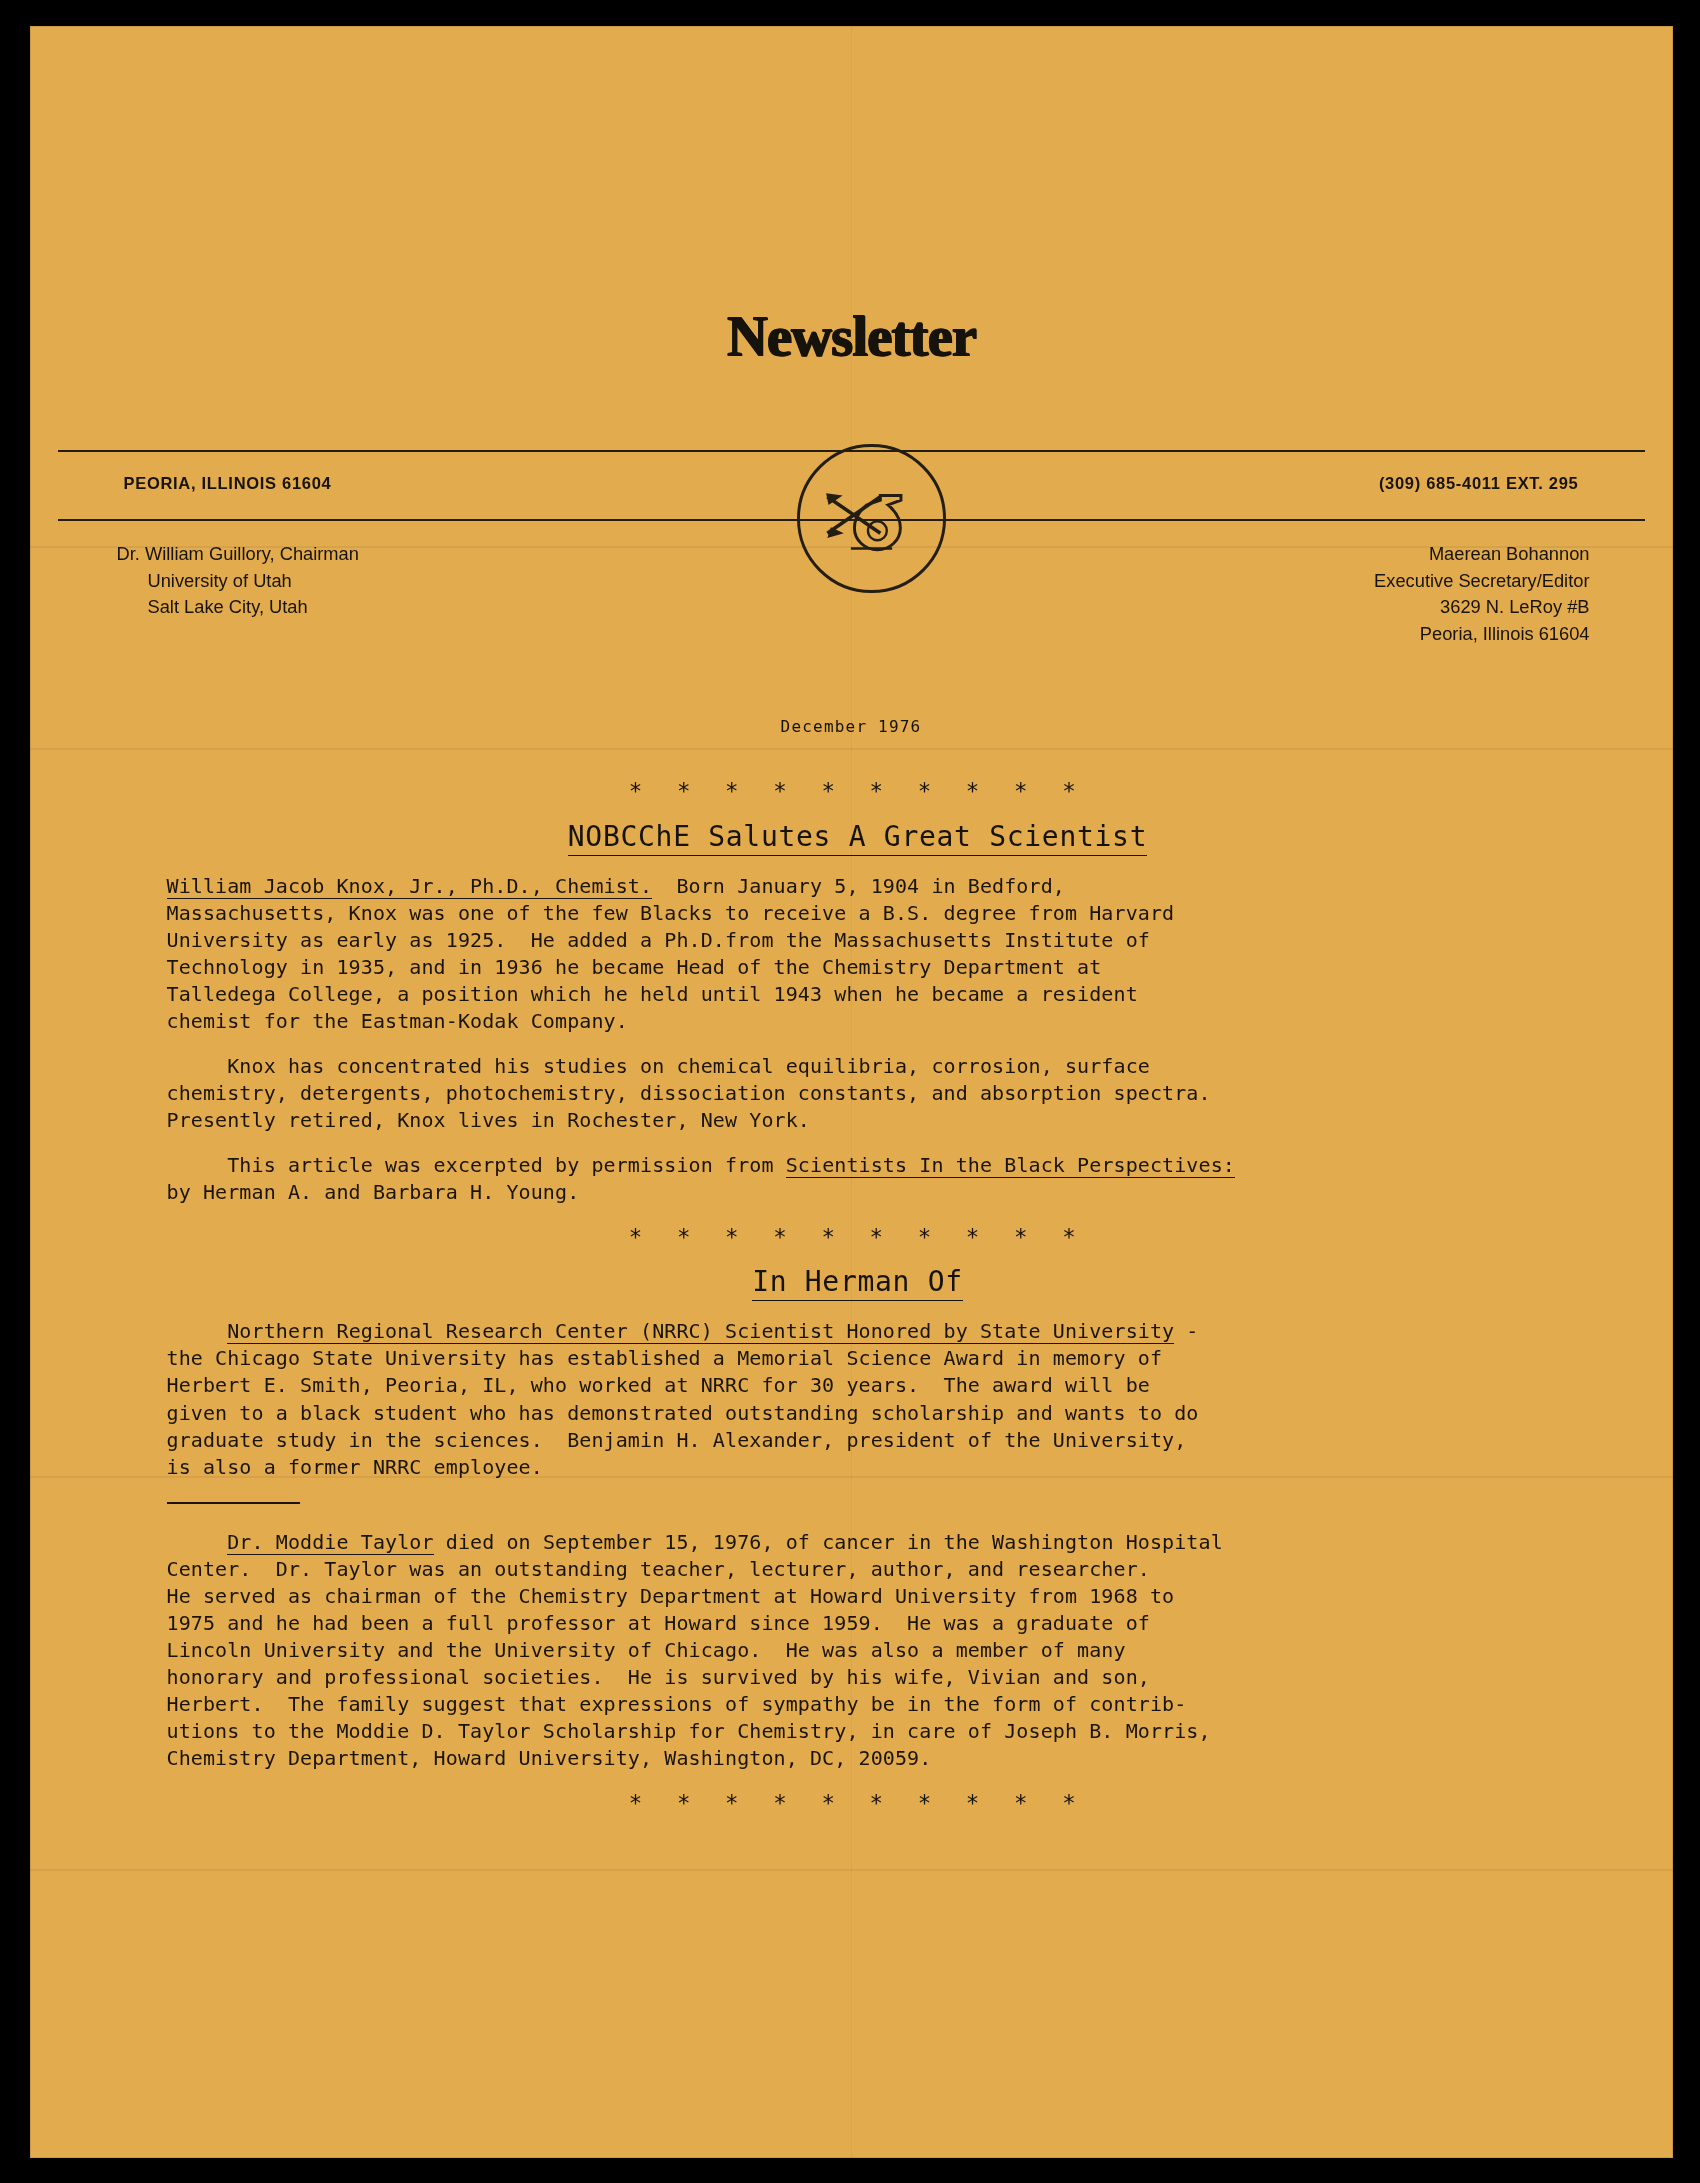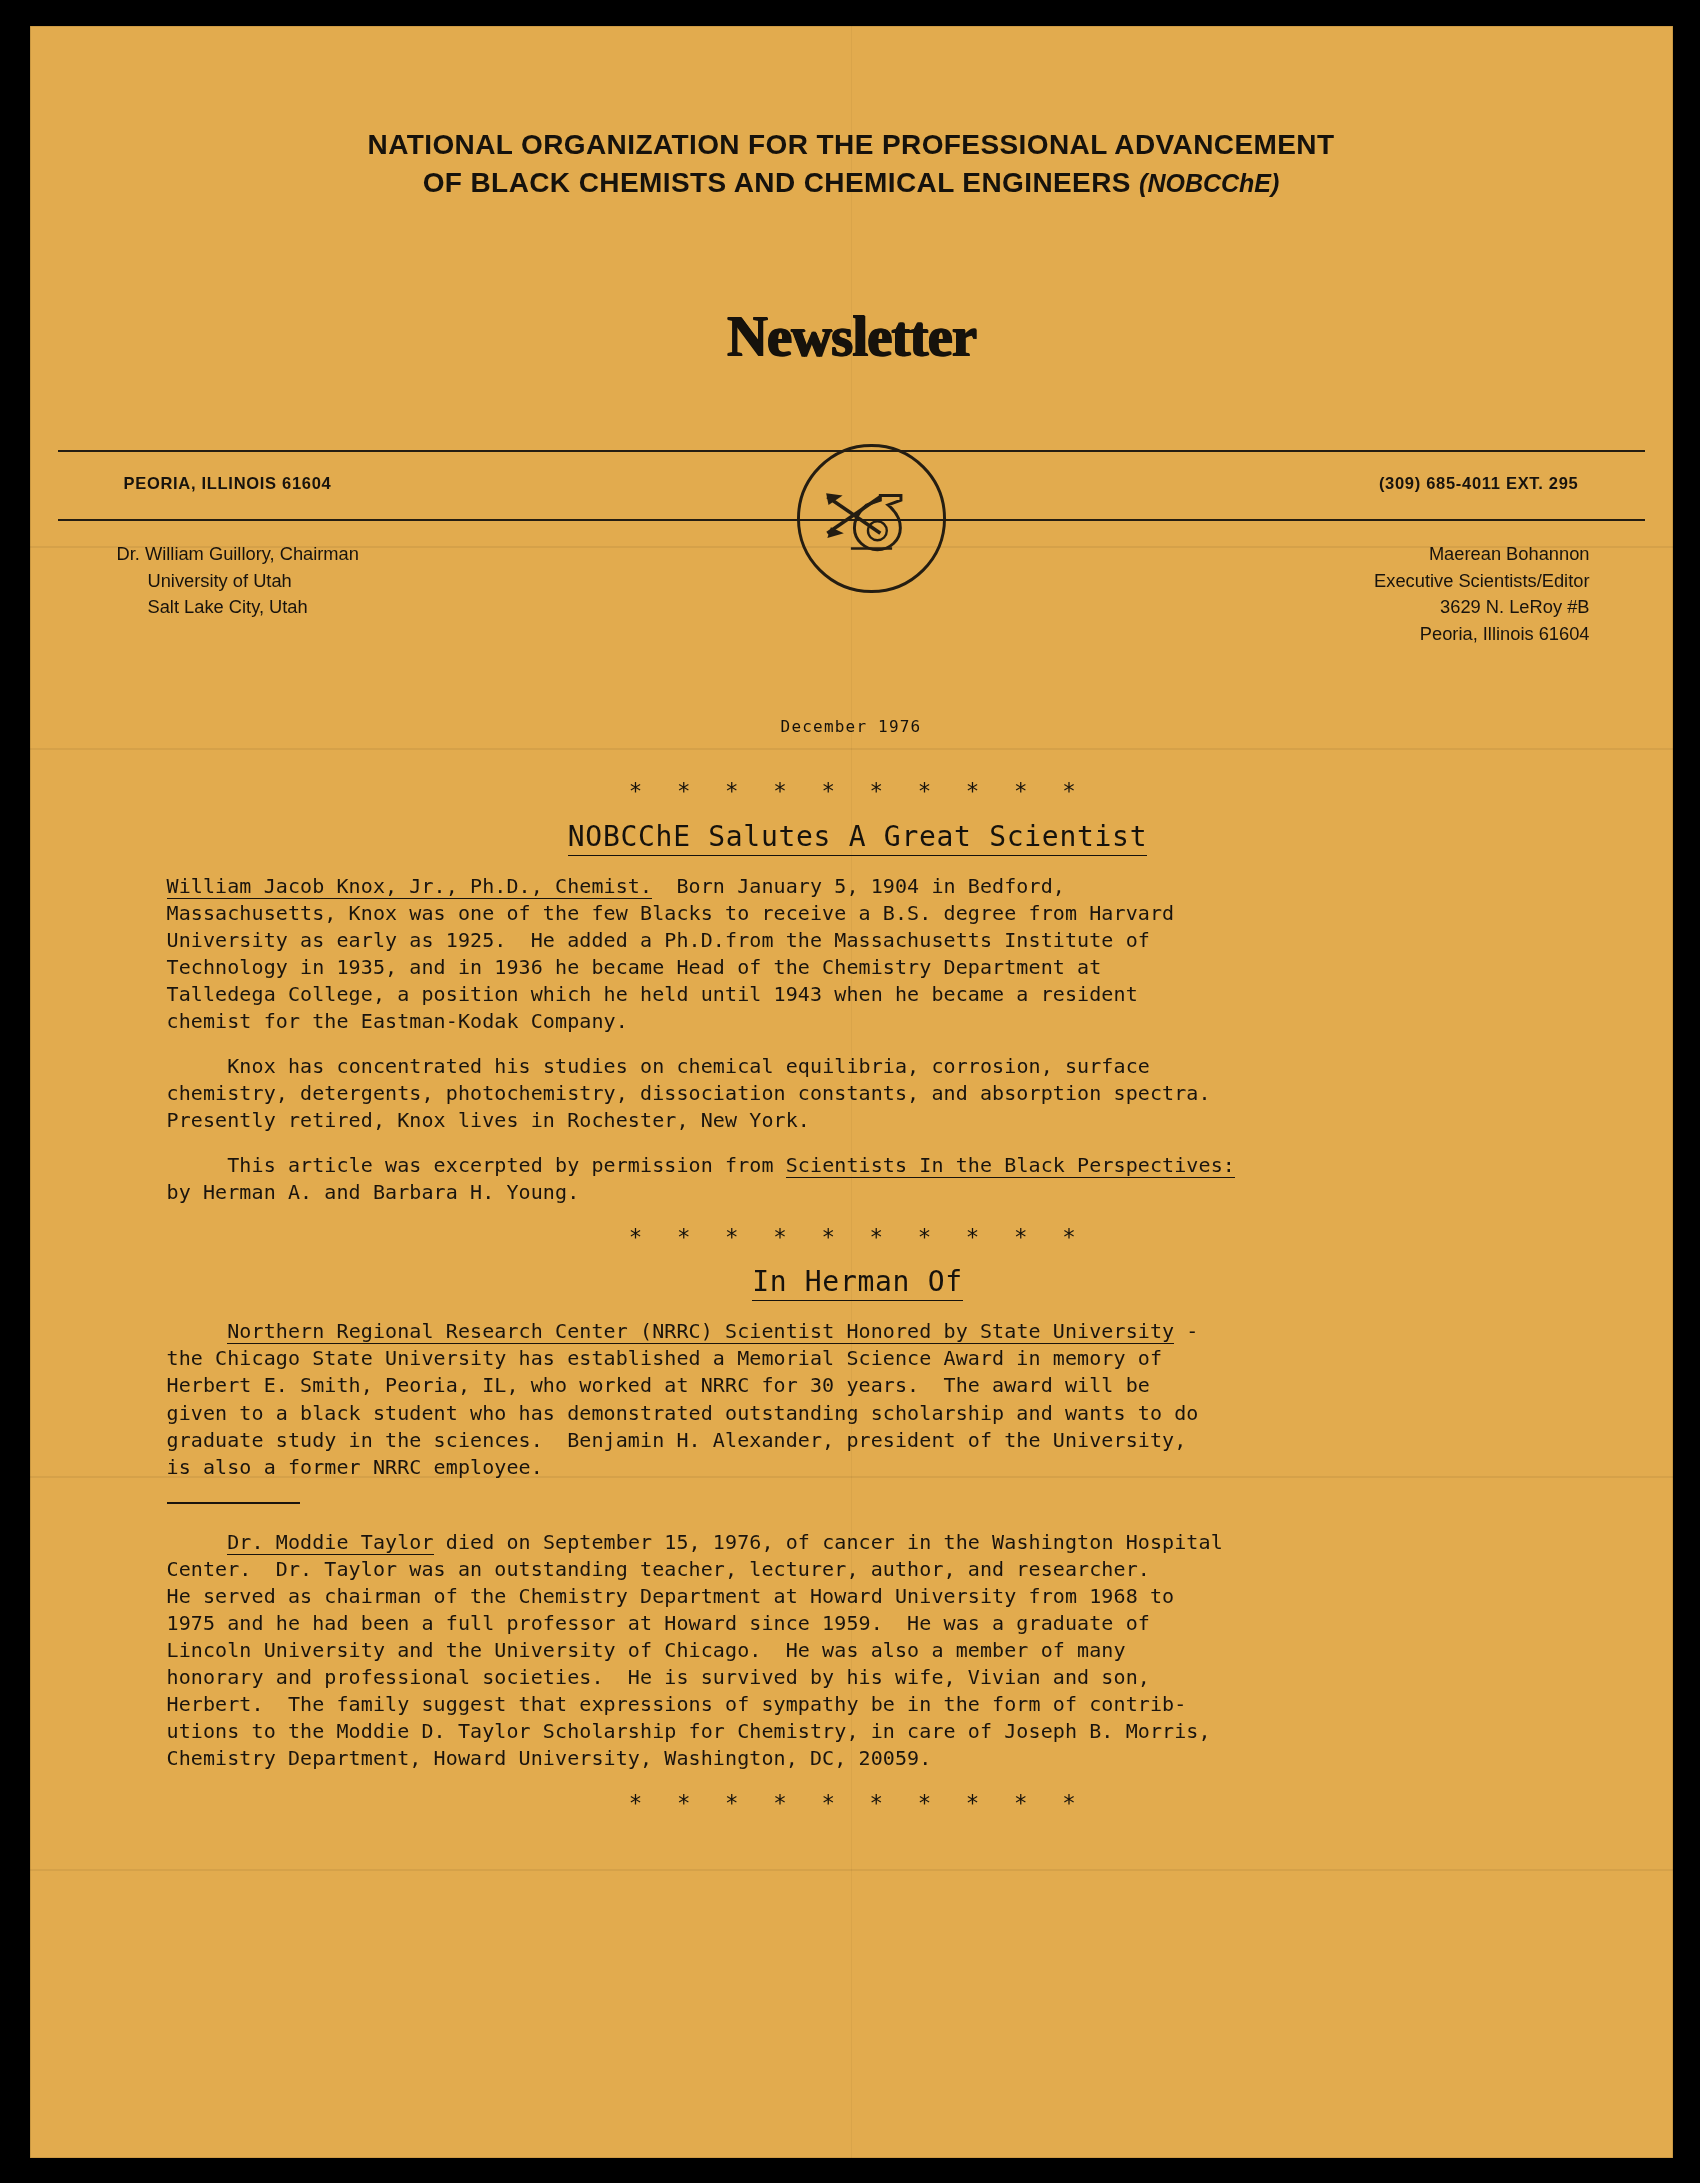--- a/index.html
+++ b/index.html
@@ -224,27 +224,20 @@
 <body>
 
 <div class="page">
 
   <div class="fold f1"></div>
   <div class="fold f2"></div>
   <div class="fold f3"></div>
   <div class="fold f4"></div>
   <div class="vfold v1"></div>
 
-  <div class="masthead">
-    <div class="line1">NATIONAL ORGANIZATION FOR THE PROFESSIONAL ADVANCEMENT</div>
-    <div class="line2">
-      <span>OF BLACK CHEMISTS AND CHEMICAL ENGINEERS</span>
-      <span class="acronym">(NOBCChE)</span>
-    </div>
-  </div>
 
   <div class="newsletter-word">Newsletter</div>
 
   <div class="rule top"></div>
   <div class="rule bottom"></div>
 
   <div class="contact-row">
     <div class="city">PEORIA, ILLINOIS  61604</div>
     <div class="phone">(309) 685-4011 EXT. 295</div>
   </div>
@@ -265,21 +258,21 @@
   </div>
 
   <div class="col-left">
     <div class="l1">Dr. William Guillory, Chairman</div>
     <div class="l2">University of Utah</div>
     <div class="l3">Salt Lake City, Utah</div>
   </div>
 
   <div class="col-right">
     <div>Maerean Bohannon</div>
-    <div>Executive Scientists/Editor</div>
+    <div>Executive Secretary/Editor</div>
     <div>3629 N. LeRoy #B</div>
     <div>Peoria, Illinois 61604</div>
   </div>
 
   <div class="issue-date">December 1976</div>
 
   <div class="body-area">
 
     <div class="stars">* * * * * * * * * *</div>
 

